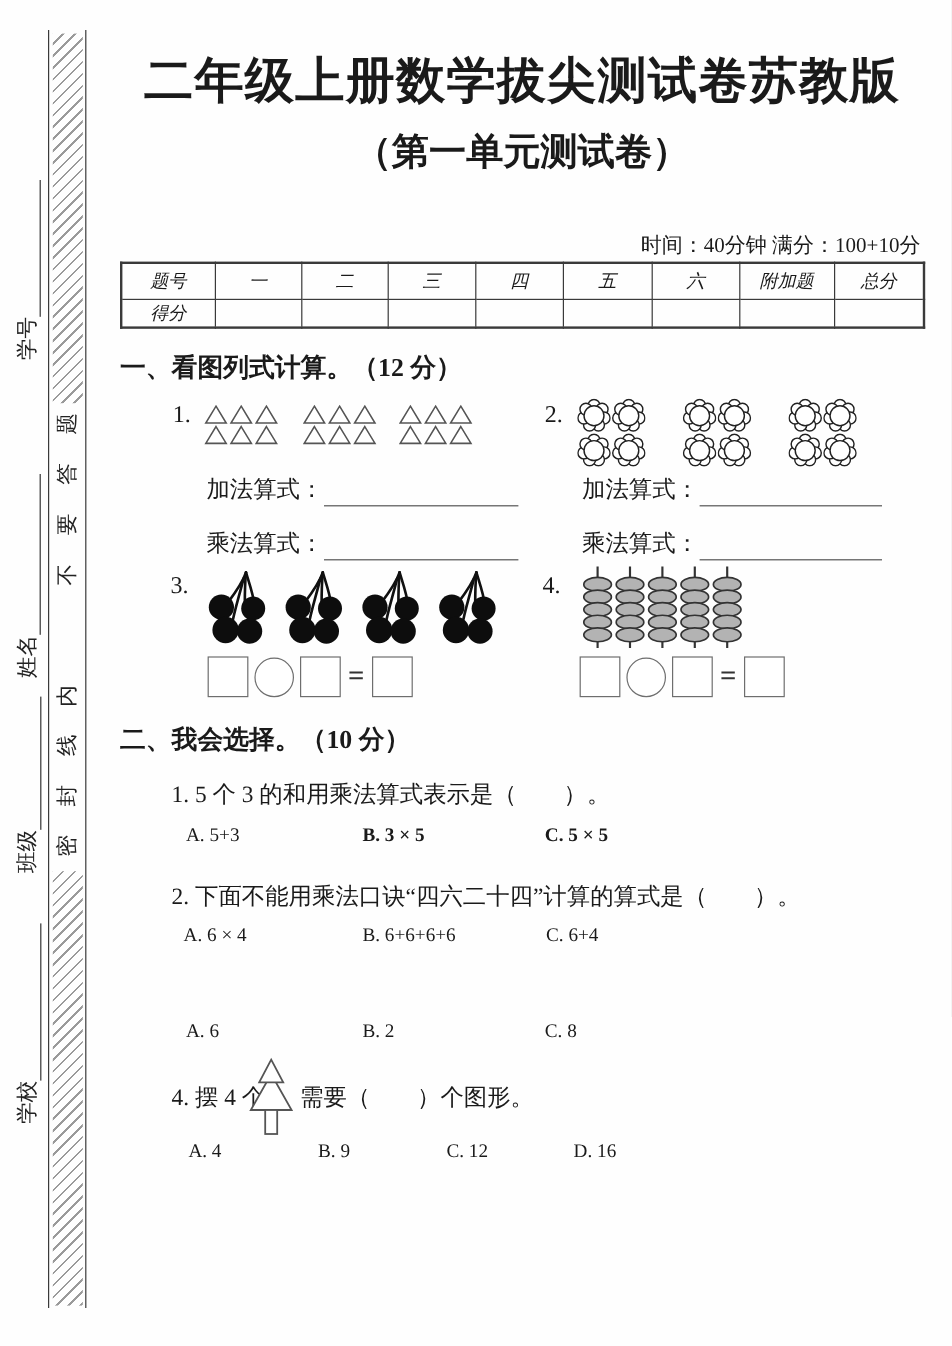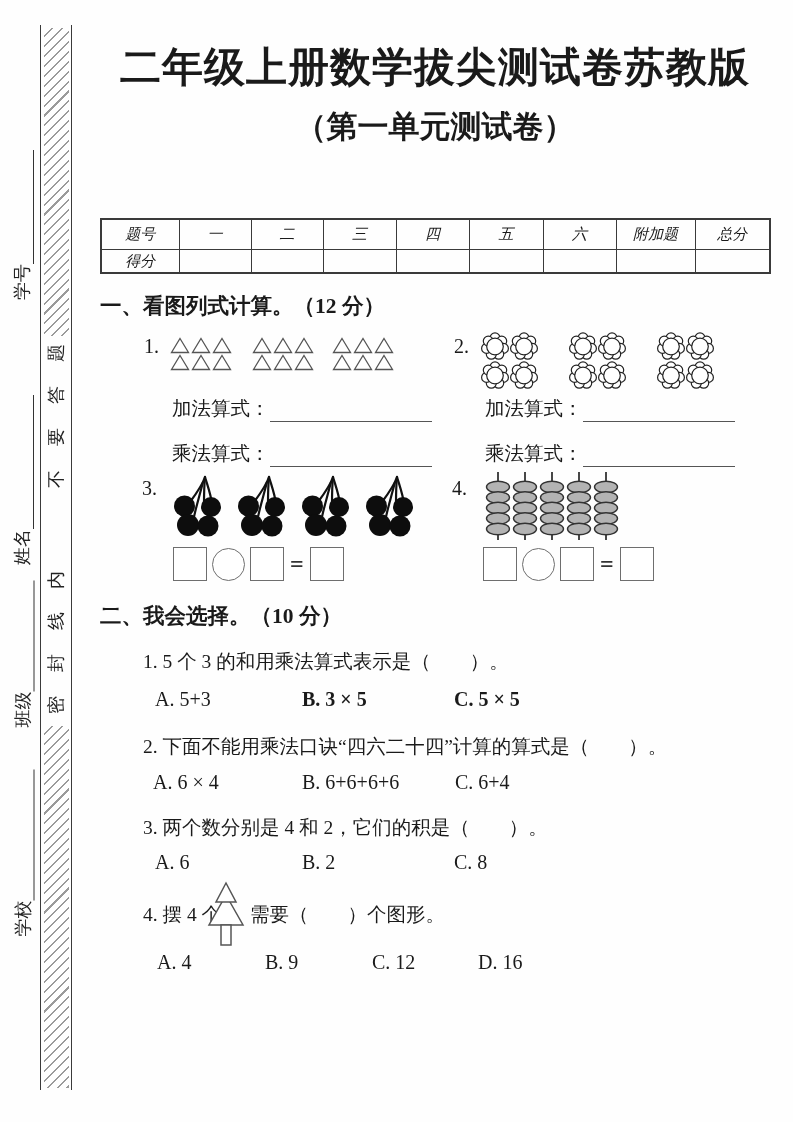--- a/index.html
+++ b/index.html
@@ -30,21 +30,21 @@
   table.score{position:absolute; left:100px; top:218px; width:669px; border-collapse:collapse; table-layout:fixed;}
   table.score td{border:1.2px solid #3a3a3a; text-align:center; font-size:15px; padding:0; font-style:italic;}
   table.score tr.r1 td{height:29px;}
   table.score tr.r2 td{height:22px;}
   table.score{border:2px solid #3a3a3a;}
 
   
   .sec-head{font-size:21.5px; font-weight:bold;}
   .qnum{font-size:20px;}
   .qtext{font-size:19.5px; white-space:nowrap;}
-  .opt{position:absolute; font-size:20px; white-space:nowrap;}
+  .opt{position:absolute; font-size:16px; white-space:nowrap;}
 
   .tri-group{position:absolute; display:flex; flex-direction:column; gap:0;}
   .tri-row{display:flex; gap:1px; height:17px;}
   svg.tri{width:20px; height:17px; display:block;}
   .flower-group{position:absolute; display:flex; flex-direction:column; gap:1px;}
   .flower-row{display:flex; gap:1px;}
   svg.flower{width:28px; height:28px; display:block;}
   svg.cherry{position:absolute; width:54px; height:64px;}
   svg.rod{position:absolute; width:26px; height:72px;}
   svg.tree{position:absolute; width:38px; height:66px;}
@@ -142,20 +142,21 @@
     <span class="lab">班级</span>
       <span class="blank" style="width:111px"></span>
   </div>
   <div class="side-label" style="left:-67px; top:835px; width:177px;">
     <span class="lab">学校</span>
       <span class="blank" style="width:131px"></span>
   </div>
 
   <div class="abs subtitle">（第一单元测试卷）</div>
   <div class="abs title">二年级上册数学拔尖测试卷苏教版</div>
+  <div class="abs info">时间：40分钟  满分：100+10分</div>
 
   <table class="score">
     <colgroup>
       <col style="width:78px">
         <col style="width:72px">
         <col style="width:72px">
         <col style="width:73px">
       <col style="width:73px">
         <col style="width:74px">
         <col style="width:73px">
@@ -387,21 +388,20 @@
   <div class="abs qtext" style="left:143px; top:648px;">1. 5 个 3 的和用乘法算式表示是（　　）。</div>
   <span class="opt" style="left:155px; top:688px;">A. 5+3</span>
   <span class="opt" style="left:302px; top:688px;font-weight:bold;">B. 3 × 5</span>
   <span class="opt" style="left:454px; top:688px;font-weight:bold;">C. 5 × 5</span>
 
   <div class="abs qtext" style="left:143px; top:733px;">2. 下面不能用乘法口诀“四六二十四”计算的算式是（　　）。</div>
   <span class="opt" style="left:153px; top:771px;">A. 6 × 4</span>
   <span class="opt" style="left:302px; top:771px;">B. 6+6+6+6</span>
   <span class="opt" style="left:455px; top:771px;">C. 6+4</span>
 
-  <div class="abs qtext" style="left:143px; top:814px;">3. 两个数分别是 4 和 2，它们的积是（　　）。</div>
   <span class="opt" style="left:155px; top:851px;">A. 6</span>
   <span class="opt" style="left:302px; top:851px;">B. 2</span>
   <span class="opt" style="left:454px; top:851px;">C. 8</span>
 
   <div class="abs qtext" style="left:143px; top:901px;">4. 摆 4 个</div>
   <svg class="tree" style="left:207px; top:881px;">
       <use href="#sym-tree"></use>
     </svg>
   <div class="abs qtext" style="left:250px; top:901px;">需要（　　）个图形。</div>
   <span class="opt" style="left:157px; top:951px;">A. 4</span>

